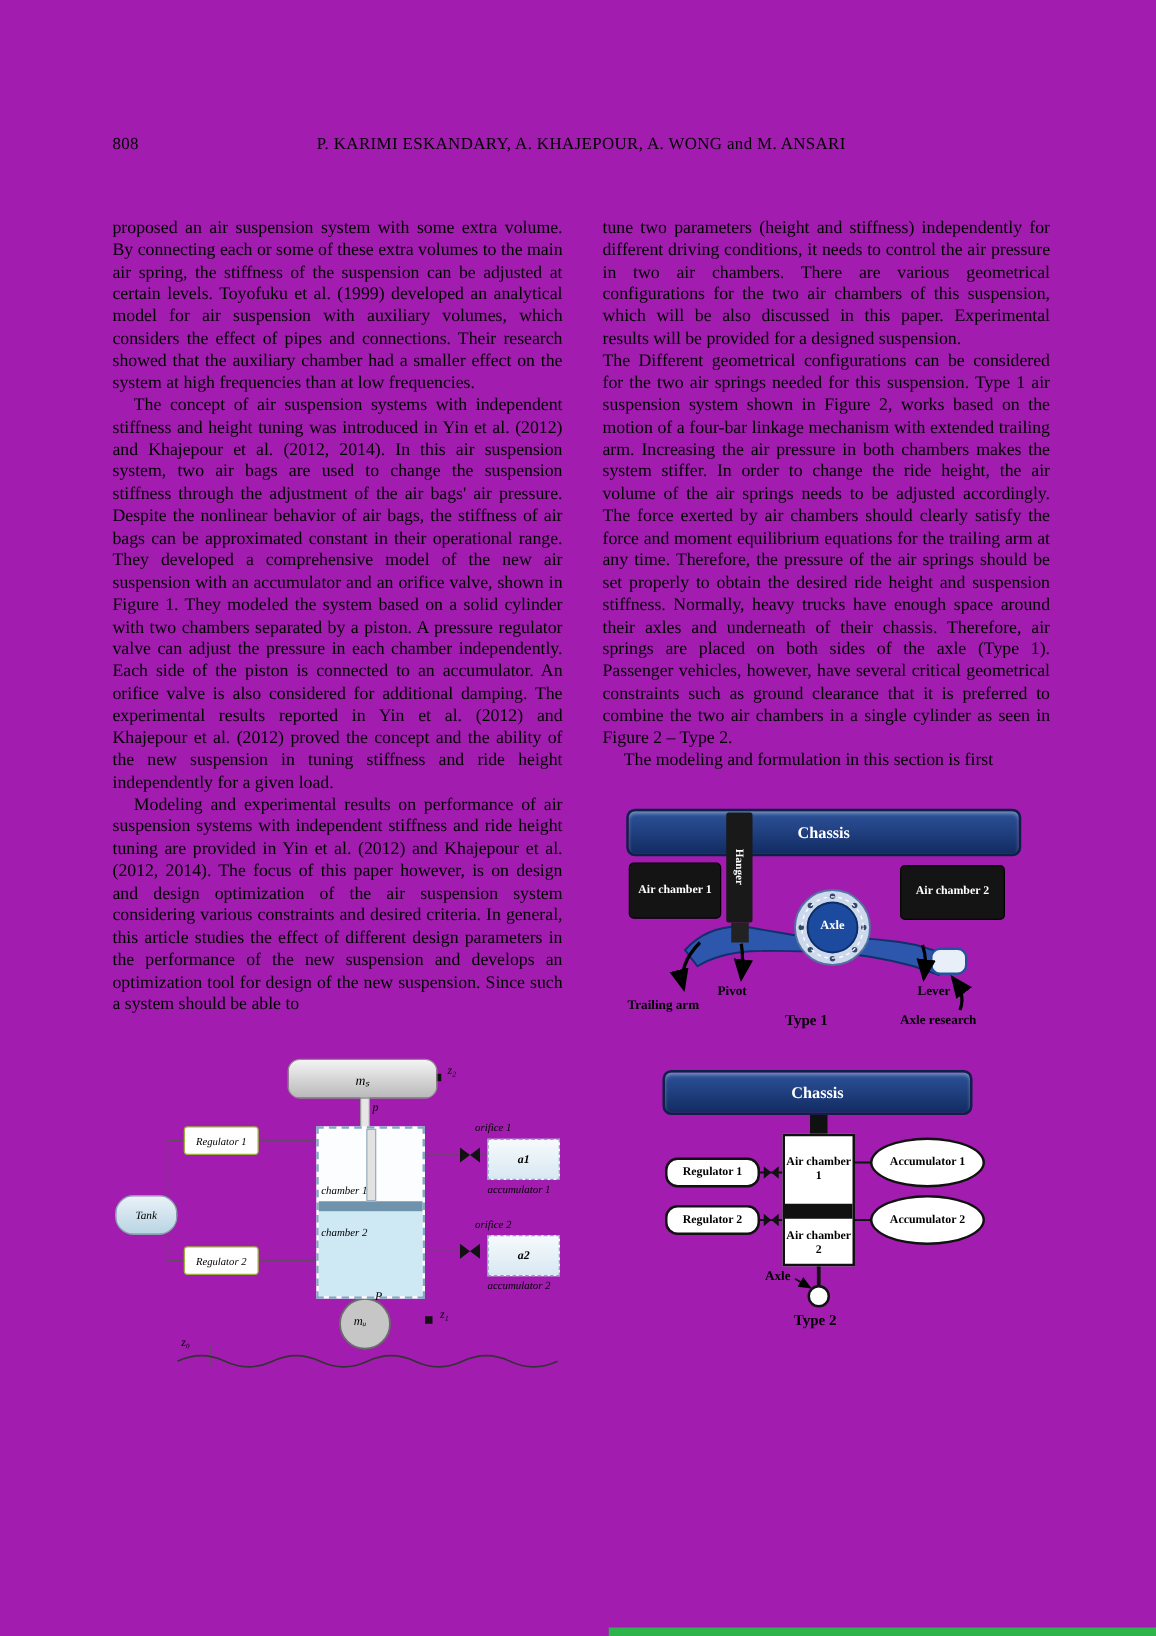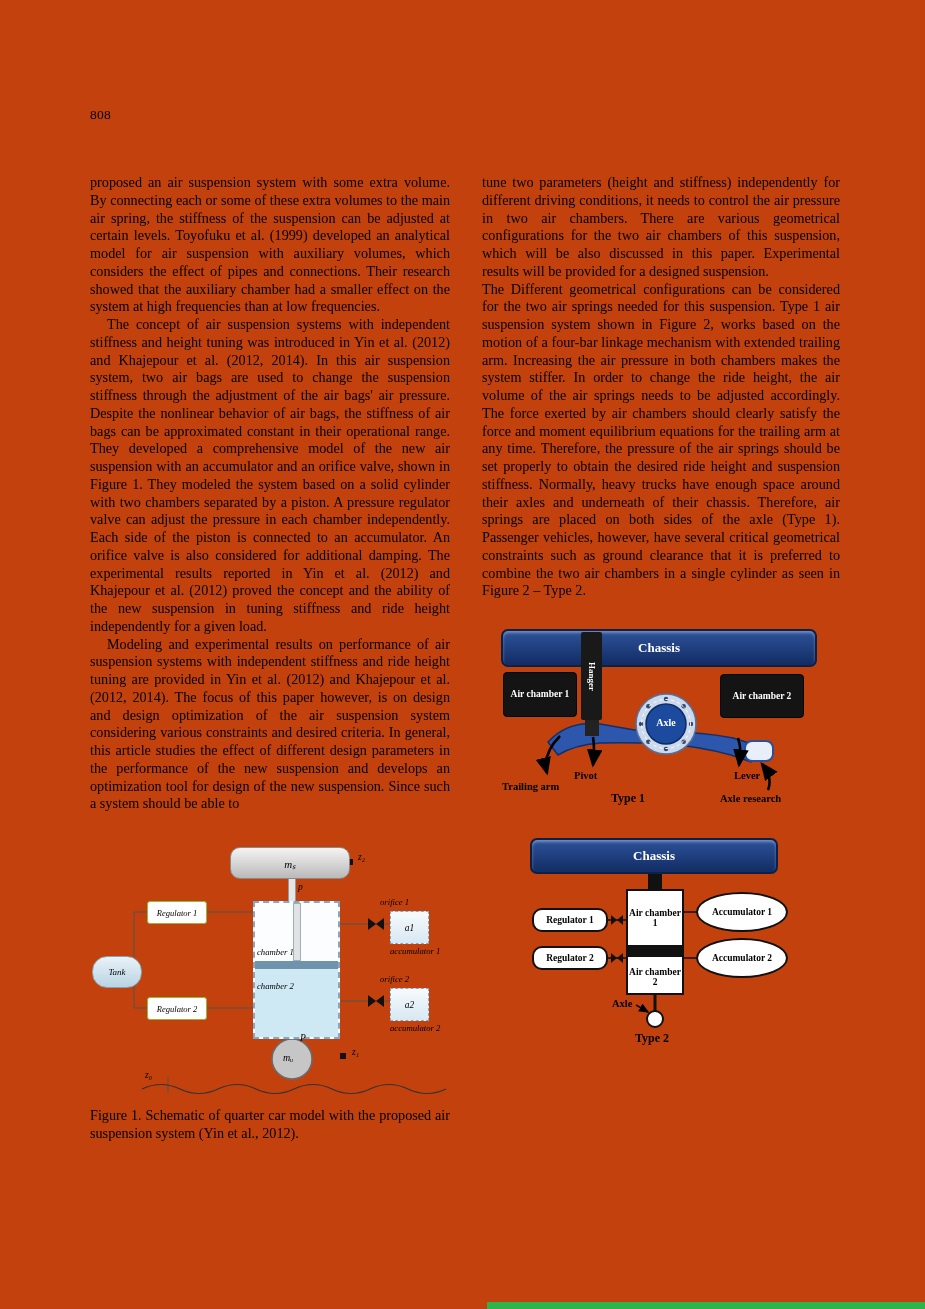--- a/index.html
+++ b/index.html
@@ -1,18 +1,18 @@
 <!DOCTYPE html>
 <html><head>
 <meta charset="utf-8">
 <style>
   * { margin:0; padding:0; box-sizing:border-box; }
   html,body { background:#ffffff; }
   body { font-family:"Liberation Serif", serif; color:#000; }
-  .page { position:relative; width:925px; height:1309px; background:#c2410c; overflow:hidden; }
+  .page { position:relative; width:925px; height:1309px; background:#a21caf; overflow:hidden; }
 
   .header-row { position:absolute; top:107px; left:90px; width:750px; text-align:center;
                 font-size:13.5px; letter-spacing:0.3px; }
   .page-number { position:absolute; left:0; top:0; }
 
   .body-area { position:absolute; top:174px; left:90px; width:750px; display:flex; gap:32px; }
   .col-left { width:362px; }
   .col-right { width:360px; }
 
   p.para { font-size:14.2px; line-height:17.75px; text-align:justify; }
@@ -42,25 +42,25 @@
   .chamber2-fill { position:absolute; left:0; top:66px; width:100%; bottom:0; background:#cfe9f4; }
   .regbox { position:absolute; left:57px; width:60px; height:23px;
             border:1.5px solid #9cb23c; border-radius:3px; background:#fff;
             display:flex; align-items:center; justify-content:center;
             font-style:italic; font-size:8.5px; }
   .tank { position:absolute; left:2px; top:125px; width:50px; height:32px;
           border:1px solid #88a0b0; border-radius:15px;
           background:linear-gradient(#e9f2f8,#b9d4e3);
           display:flex; align-items:center; justify-content:center;
           font-style:italic; font-size:9px; }
-  .accbox { position:absolute; left:300px; width:39px; height:33px;
+  .accbox { position:absolute; left:300px; width:58px; height:33px;
             border:1.5px dashed #86a7c2;
             background:linear-gradient(#f6fafc,#d8e8f2);
             display:flex; align-items:center; justify-content:center;
-            font-style:italic; font-size:9.5px; }
+            font-style:italic; font-size:9.5px;font-weight:bold; }
 
   
   .figure2 { display:block; margin-top:24px; }
   .fig2a-canvas { position:relative; width:322px; height:195px; margin-left:16px; }
   .fig2b-canvas { position:relative; width:280px; height:215px; margin-left:36px; margin-top:16px; }
   .fig2a-canvas svg.layer, .fig2b-canvas svg.layer { position:absolute; left:0; top:0; }
 
   .chassis-bar { position:absolute; border:2px solid #0d2148; border-radius:7px;
                  background:linear-gradient(#2d529a,#122c63);
                  box-shadow:inset 0 2px 3px rgba(255,255,255,0.35);
@@ -100,20 +100,21 @@
 
   .bottom-strip { position:absolute; left:487px; right:0; bottom:0; height:7px; background:#2db44a; }
 </style>
 </head>
 <body>
 
 <div class="page">
 
   <div class="header-row">
     <span class="page-number">808</span>
+    <span class="authors">P. KARIMI ESKANDARY, A. KHAJEPOUR, A. WONG and M. ANSARI</span>
   </div>
 
   <div class="body-area">
 
     <div class="col-left">
       <p class="para">proposed an air suspension system with some extra volume. By connecting each or some of these extra volumes to the main air spring, the stiffness of the suspension can be adjusted at certain levels. Toyofuku et al. (1999) developed an analytical model for air suspension with auxiliary volumes, which considers the effect of pipes and connections. Their research showed that the auxiliary chamber had a smaller effect on the system at high frequencies than at low frequencies.</p>
       <p class="para indent">The concept of air suspension systems with independent stiffness and height tuning was introduced in Yin et al. (2012) and Khajepour et al. (2012, 2014). In this air suspension system, two air bags are used to change the suspension stiffness through the adjustment of the air bags' air pressure. Despite the nonlinear behavior of air bags, the stiffness of air bags can be approximated constant in their operational range. They developed a comprehensive model of the new air suspension with an accumulator and an orifice valve, shown in Figure 1. They modeled the system based on a solid cylinder with two chambers separated by a piston. A pressure regulator valve can adjust the pressure in each chamber independently. Each side of the piston is connected to an accumulator. An orifice valve is also considered for additional damping. The experimental results reported in Yin et al. (2012) and Khajepour et al. (2012) proved the concept and the ability of the new suspension in tuning stiffness and ride height independently for a given load.</p>
       <p class="para indent">Modeling and experimental results on performance of air suspension systems with independent stiffness and ride height tuning are provided in Yin et al. (2012) and Khajepour et al. (2012, 2014). The focus of this paper however, is on design and design optimization of the air suspension system considering various constraints and desired criteria. In general, this article studies the effect of different design parameters in the performance of the new suspension and develops an optimization tool for design of the new suspension. Since such a system should be able to</p>
 
       <figure class="figure1">
@@ -165,27 +166,27 @@
           <div class="accbox" style="top:157px;">a2</div>
           <span class="flabel" style="left:300px; top:115px;">accumulator 1</span>
           <span class="flabel" style="left:300px; top:192px;">accumulator 2</span>
 
           <span class="flabel" style="left:210px; top:202px; font-size:9.5px;">P</span>
           <span class="flabel" style="left:193px; top:221px; font-size:10px;">mᵤ</span>
           <span class="flabel" style="left:262px; top:216px; font-size:9.5px;">z₁</span>
           <span class="flabel" style="left:55px; top:239px; font-size:9.5px;">z₀</span>
         </div>
 
-        <figcaption class="caption">Figure 1. Schematic of quarter car model with the proposed air suspension system (Yin et al., 2012).</figcaption>
       </figure>
     </div>
 
     <div class="col-right">
       <p class="para">tune two parameters (height and stiffness) independently for different driving conditions, it needs to control the air pressure in two air chambers. There are various geometrical configurations for the two air chambers of this suspension, which will be also discussed in this paper. Experimental results will be provided for a designed suspension.</p>
       <p class="para">The Different geometrical configurations can be considered for the two air springs needed for this suspension. Type 1 air suspension system shown in Figure 2, works based on the motion of a four-bar linkage mechanism with extended trailing arm. Increasing the air pressure in both chambers makes the system stiffer. In order to change the ride height, the air volume of the air springs needs to be adjusted accordingly. The force exerted by air chambers should clearly satisfy the force and moment equilibrium equations for the trailing arm at any time. Therefore, the pressure of the air springs should be set properly to obtain the desired ride height and suspension stiffness. Normally, heavy trucks have enough space around their axles and underneath of their chassis. Therefore, air springs are placed on both sides of the axle (Type 1). Passenger vehicles, however, have several critical geometrical constraints such as ground clearance that it is preferred to combine the two air chambers in a single cylinder as seen in Figure 2 – Type 2.</p>
+      <p class="para indent">The modeling and formulation in this section is first</p>
 
       <figure class="figure2">
 
         <div class="fig2a-canvas">
           <div class="chassis-bar chassis1">Chassis</div>
           <div class="hanger">Hanger</div>
           <div class="ac-box ac1">Air chamber 1</div>
           <div class="ac-box ac2">Air chamber 2</div>
 
           <svg class="layer" width="322" height="195" viewBox="0 0 322 195">
@@ -215,21 +216,21 @@
               <path d="M95,113 C97,124 96,132 95,141"></path>
               <path d="M240,114 C244,126 242,133 241,141"></path>
               <path d="M270,166 C274,156 270,148 264,140"></path>
             </g>
           </svg>
 
           <span class="axle-label">Axle</span>
           <span class="blabel" style="left:76px; top:146px;">Pivot</span>
           <span class="blabel" style="left:236px; top:146px;">Lever</span>
           <span class="blabel" style="left:4px; top:157px;">Trailing arm</span>
-          <span class="type-label" style="left:113px; top:167px;">Type 1</span>
+          <span class="type-label" style="left:130px; top:167px;">Type 1</span>
           <span class="blabel" style="left:222px; top:169px;">Axle research</span>
         </div>
 
         <div class="fig2b-canvas">
           <svg class="layer" width="280" height="215" viewBox="0 0 280 215">
             <defs>
               <marker id="ah2" markerWidth="9" markerHeight="9" refX="6" refY="3" orient="auto">
                 <path d="M0,0 L7,3 L0,6 Z" fill="#000"></path>
               </marker>
             </defs>

